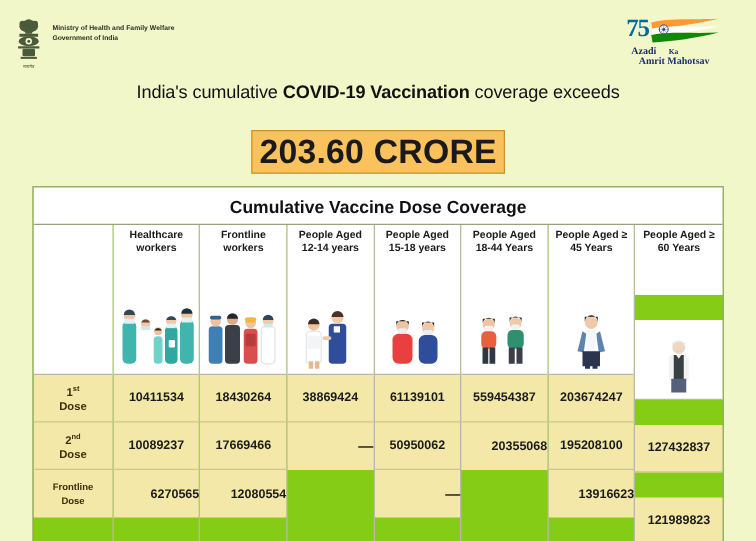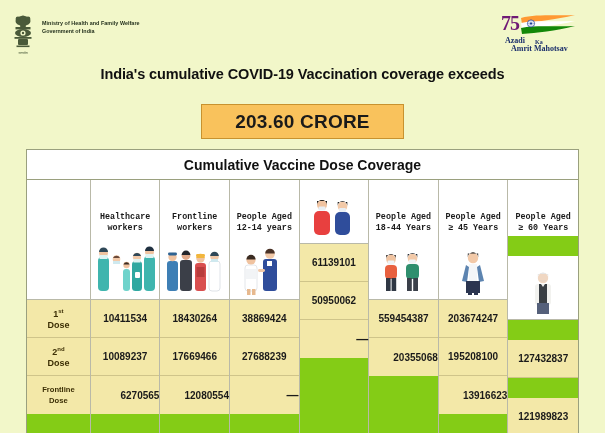--- a/index.html
+++ b/index.html
@@ -31,21 +31,21 @@
     font-size: 5.4px; font-weight: bold; color: #1d2a17;
     line-height: 8px; white-space: nowrap;
   }
 
   .amrit {
     position: absolute; right: 14px; top: 12px;
     width: 96px; height: 46px;
   }
   .amrit .glyph75 {
     position: absolute; left: 6px; top: 0;
-    font-size: 20px; font-weight: bold; color: #701a75;
+    font-size: 20px; font-weight: bold; color: #0369a1;
     font-family: "Liberation Serif", serif; letter-spacing: -1px;
   }
   .amrit .flagwrap { position: absolute; left: 24px; top: 2px; }
   .amrit .azadi {
     position: absolute; left: 10px; top: 24px;
     font-size: 8px; color: #1b2f6b; font-weight: bold;
     font-family: "Liberation Serif", serif;
   }
   .amrit .ka {
     position: absolute; left: 40px; top: 27px;
@@ -58,31 +58,31 @@
     font-family: "Liberation Serif", serif;
   }
 
   
   .headline {
     position: absolute; left: 0; top: 66px; width: 605px;
     text-align: center;
     font-size: 14.5px; color: #111; letter-spacing: -.1px;
   }
   .headline .b { font-weight: bold; text-align: center; }
-  .headline .n { font-weight: bold; }
+  .headline .n { font-weight: normal; }
 
   .crore-box {
     position: absolute; left: 201px; top: 104px;
     width: 203px; height: 35px;
     background: #f9c25c;
     border: 1.6px solid #c8922f;
     display: flex; align-items: center; justify-content: center;
   }
   .crore-box span {
-    font-size: 19px; font-weight: bold; color: #1a1a1a;
+    font-size: 27px; font-weight: bold; color: #1a1a1a;
     letter-spacing: .2px;
     text-align: right;
   }
 
   
   .table {
     position: absolute; left: 26px; top: 149px;
     width: 553px; height: 322px;
     border: 1px solid #9aa07e;
     background: #84cc16;
@@ -98,22 +98,22 @@
   .col {
     border-right: 1px solid #b9b9a8;
     display: flex; flex-direction: column;
   }
   .col:last-child { border-right: none; gap: 20px; }
   .col.label-col { width: 64px; }
   .col.data-col  { width: 69.8px; }
 
   .cell-head {
     height: 56px; background: #fff;
-    display: flex; align-items: flex-end; justify-content: center;
-    text-align: center; padding: 2px 3px; font-family: Liberation Mono, monospace;
+    display: flex; align-items: flex-start; justify-content: center;
+    text-align: center; padding: 2px 3px;
   }
   .cell-head span {
     font-size: 8.4px; font-weight: bold; color: #1a1a1a;
     line-height: 11px;
   }
   .cell-art {
     height: 64px; background: #fff;
     border-bottom: 1px solid #b9b9a8;
     display: flex; align-items: flex-end; justify-content: center;
     overflow: hidden;
@@ -318,29 +318,29 @@
               <circle cx="39" cy="15" r="4.8" fill="#f2c9a8"></circle>
                 <path d="M34.2,14.5 a4.8,4.8 0 0 1 9.6,0 z" fill="#4a3226"></path>
               <rect x="36" y="22" width="5" height="5" fill="#ffffff"></rect>
               <rect x="27" y="30" width="7" height="3" rx="1.4" fill="#f2c9a8"></rect>
             </g>
           </svg>
         </div>
         <div class="cell-data">
             <span>38869424</span>
           </div>
-        <div class="cell-data">
-            <span>27688239</span>
-          </div>
         <div class="cell-data dash">
             <span>—</span>
           </div>
       </div>
 
       <div class="col data-col">
+        <div class="cell-head">
+          <span>People Aged 15-18 years</span>
+        </div>
         <div class="cell-art">
           <svg width="66" height="60" viewBox="0 0 66 60">
             <g>
               <rect x="13" y="28" width="16" height="24" rx="5" fill="#e8403f"></rect>
               <circle cx="21" cy="22" r="5" fill="#f0c3a0"></circle>
               <path d="M16,22 a5,5 0 0 1 10,0 l0,-4 l-10,0 z" fill="#1b1b1b"></path>
               <rect x="17.5" y="23.5" width="7" height="4" rx="1.2" fill="#e8eef3"></rect>
               <rect x="34" y="29" width="15" height="23" rx="5" fill="#2f4d9b"></rect>
               <circle cx="41.5" cy="23.5" r="4.8" fill="#f2c9a8"></circle>
               <path d="M36.7,23 a4.8,4.8 0 0 1 9.6,0 l0,-4 l-9.6,0 z" fill="#1b1b1b"></path>

